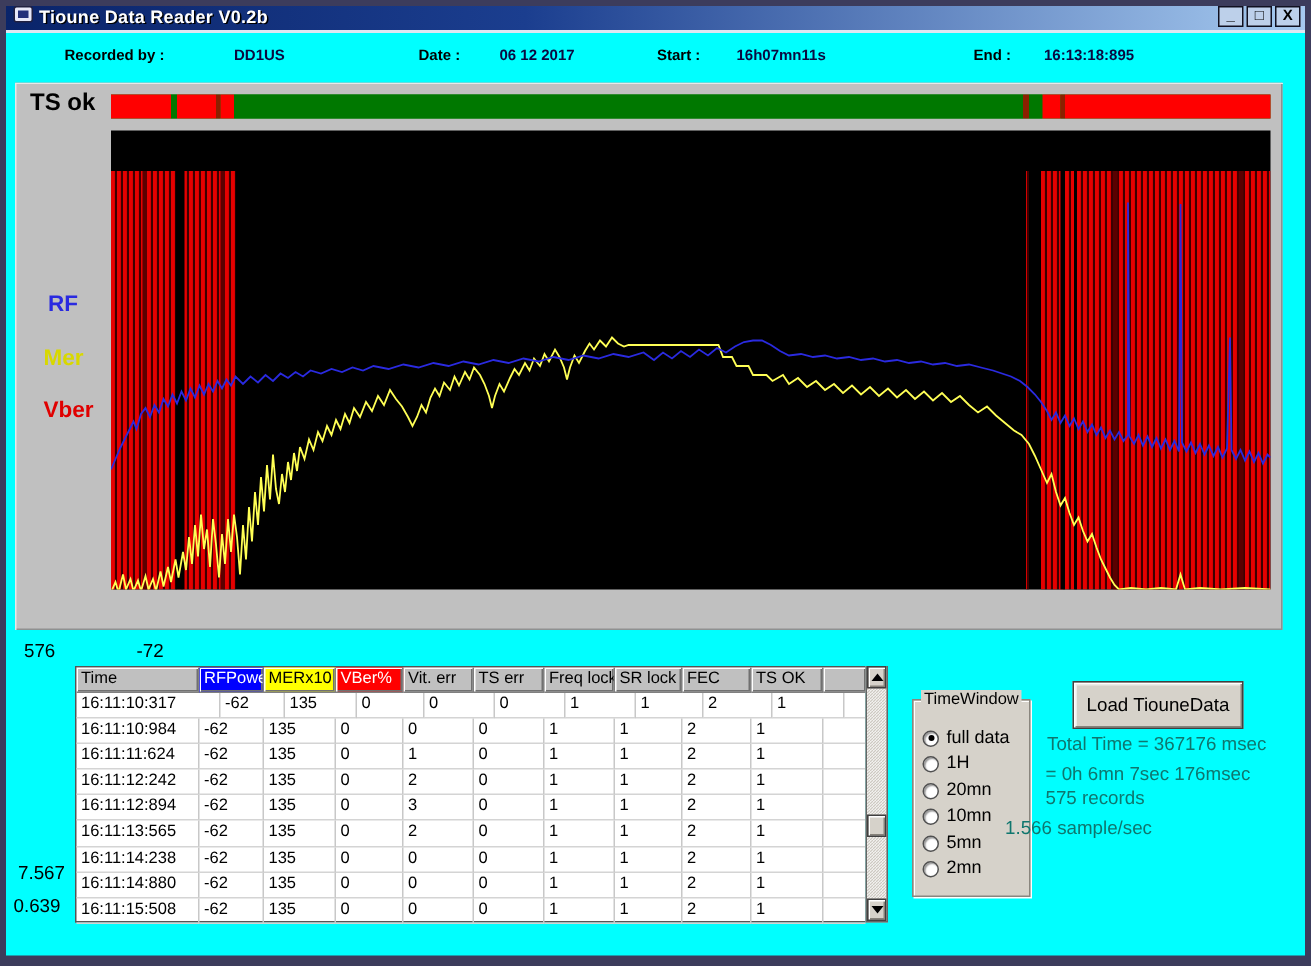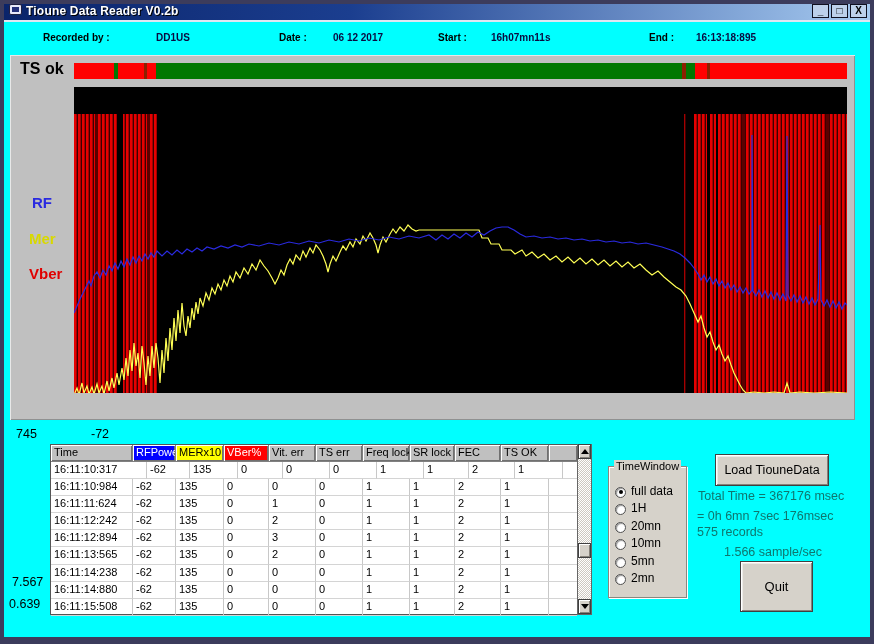--- a/index.html
+++ b/index.html
@@ -159,21 +159,21 @@
           <polyline points="0,308 3,301 5,308 8,296 10,306 13,299 15,307 18,300 20,307 23,297 25,306 28,299 30,307 33,294 35,304 38,291 40,301 43,286 45,298 48,281 50,293 52,271 54,289 56,263 58,284 60,256 62,279 64,266 66,291 68,259 70,276 72,298 74,269 76,289 78,259 80,281 82,256 84,271 86,296 88,263 90,286 92,251 94,274 96,241 98,263 100,231 102,254 104,223 106,246 108,216 110,239 112,249 114,229 116,241 118,221 120,233 122,215 124,227 126,211 129,219 132,206 135,213 138,201 141,207 144,197 147,203 150,193 153,199 156,189 159,195 162,185 166,191 170,181 174,187 178,177 182,183 186,173 190,179 194,184 198,191 201,197 204,191 207,183 210,188 213,178 216,172 219,177 222,168 226,173 229,164 232,170 236,161 239,166 242,158 246,163 249,169 252,177 254,185 256,177 259,169 262,174 266,165 269,159 272,163 276,155 279,160 282,152 286,157 289,149 292,154 296,146 299,151 302,158 304,166 306,158 309,150 312,155 316,147 319,142 322,146 326,140 330,144 334,138 338,142 342,144 345,143 405,143 408,151 414,151 417,157 425,157 428,163 437,163 441,167 448,163 452,169 458,165 464,171 470,167 476,173 482,169 488,175 494,170 500,176 506,171 512,177 518,172 524,178 530,173 536,179 542,174 548,180 554,175 560,181 566,177 572,183 578,188 584,184 590,190 596,195 602,200 607,203 612,209 616,217 620,226 624,235 627,229 630,241 633,250 636,245 639,255 642,263 645,258 648,267 651,274 654,269 657,278 660,286 663,292 666,298 669,303 672,306 680,305 690,306 700,305 710,306 713,296 716,306 726,305 740,306 756,305 773,306" fill="none" stroke="#ffff55" stroke-width="1.2"></polyline>
           <polyline points="0,226 3,219 6,212 9,206 12,200 15,194 17,199 20,189 23,185 26,191 29,183 32,188 35,179 38,184 41,176 44,182 47,174 50,180 53,172 56,178 59,170 62,176 65,169 68,174 71,167 74,172 77,166 80,170 83,164 88,169 93,164 98,168 103,163 108,167 113,162 118,165 123,161 128,164 133,160 140,162 147,159 154,161 161,158 168,160 175,157 185,159 195,156 205,158 215,155 225,157 235,154 245,156 255,153 265,155 275,152 285,154 295,151 305,153 315,150 325,152 335,149 345,151 355,148 362,153 368,148 374,152 380,147 386,151 392,146 398,150 404,145 410,148 416,144 422,141 428,140 434,140 440,143 446,147 452,150 460,149 468,151 476,150 484,152 492,151 500,153 508,152 516,154 524,153 532,155 540,154 548,156 556,155 564,157 572,156 580,158 588,160 594,162 600,164 606,167 611,171 616,176 620,181 624,187 627,193 630,188 633,195 636,190 639,197 642,192 645,199 648,194 651,201 654,196 657,203 660,198 663,205 666,200 669,206 672,201 675,207 678,203 678,48 679,204 682,209 685,203 688,210 691,204 694,211 697,205 700,212 703,206 706,213 709,207 712,214 713,49 714,208 717,214 720,208 723,215 726,209 729,216 732,210 735,217 738,211 741,218 744,212 746,138 747,213 750,219 753,213 756,220 759,214 762,221 765,215 768,222 771,216 773,218" fill="none" stroke="#2a2ae0" stroke-width="1.2"></polyline>
         </svg>
     </div>
 
     <span class="legend-lbl legend-rf">RF</span>
     <span class="legend-lbl legend-mer">Mer</span>
     <span class="legend-lbl legend-vber">Vber</span>
   </div>
 
-  <span class="axis-num" style="left:12px; top:423px;">745</span>
+  <span class="axis-num" style="left:12px; top:423px;">576</span>
   <span class="axis-num" style="left:87px; top:423px;">-72</span>
   <span class="axis-num" style="left:8px;  top:571px;">7.567</span>
   <span class="axis-num" style="left:5px;  top:593px;">0.639</span>
 
   <div class="records-table">
       <div class="t-row t-head">
         <div class="t-cell t-hcell" style="width: 82px; background: rgb(192, 192, 192); color: rgb(0, 0, 0);">Time</div>
         <div class="t-cell t-hcell" style="width: 43px; background: rgb(0, 0, 255); color: rgb(255, 255, 255);">RFPower</div>
         <div class="t-cell t-hcell" style="width: 48px; background: rgb(255, 255, 0); color: rgb(0, 0, 0);">MERx10</div>
         <div class="t-cell t-hcell" style="width: 45px; background: rgb(255, 0, 0); color: rgb(255, 255, 255);">VBer%</div>
@@ -340,17 +340,16 @@
           <span class="radio"></span>
           <span class="radio-label">2mn</span>
         </label>
       </div>
   </div>
 
   <div class="btn btn-load">Load TiouneData</div>
   <div class="info-line" style="left:694px; top:485px;">Total Time = 367176 msec</div>
   <div class="info-line" style="left:693px; top:505px;">= 0h 6mn 7sec 176msec</div>
   <div class="info-line" style="left:693px; top:521px;">575 records</div>
-  <div class="info-line" style="left:720px; top:541px;">1.566 sample/sec</div>
-  <div class="btn btn-quit">Quit</div>
+  <div class="info-line" style="left:666px; top:541px;">1.566 sample/sec</div>
 
 
 </div>
 
 </body></html>

